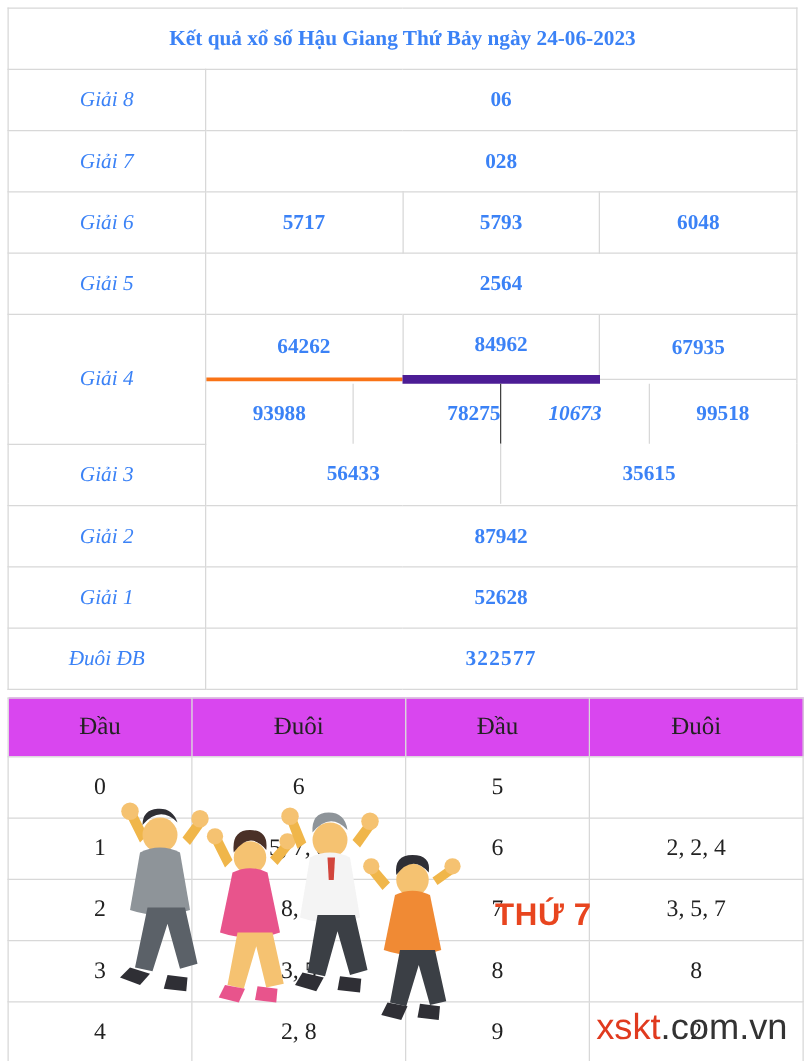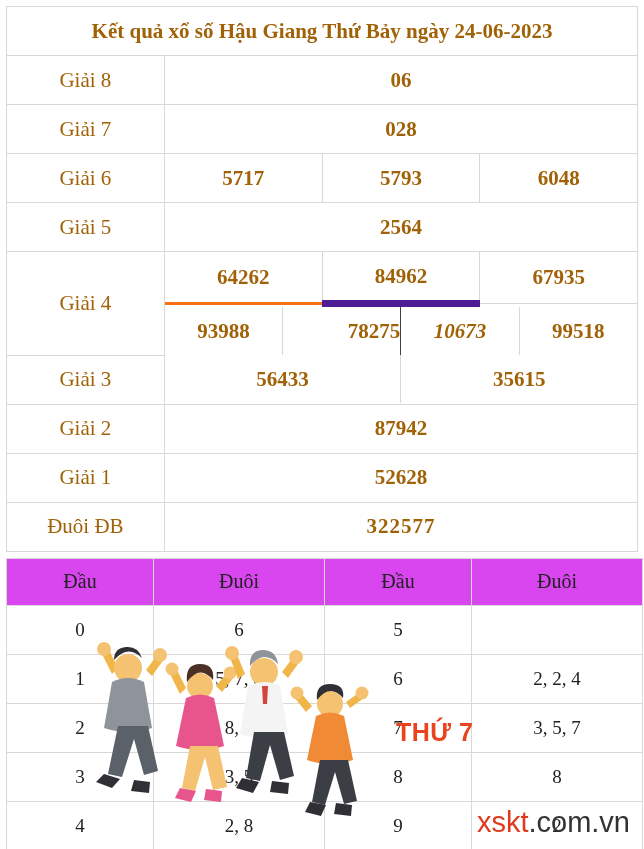--- a/index.html
+++ b/index.html
@@ -26,38 +26,39 @@
   table.result {
     width: 632px;
     border-collapse: collapse;
     table-layout: fixed;
     border: 1px solid #d8d8d8;
   }
   table.result td {
     border: 1px solid #d8d8d8;
     text-align: center;
     vertical-align: middle;
-    font-size: 21px;
+    font-size: 17px;
     font-family: "Liberation Serif", serif;
-    color: #a16207;
+    color: #3b82f6;
     height: 48px;
     padding: 0;
   }
   td.title {
     font-weight: bold;
     font-size: 20px;
     height: 42px;
     text-align: left;
     padding-left: 12px;
     color: #1a1a1a;
   }
   td.label {
     width: 156px;
     font-size: 19px;
     color: #1a1a1a;
+    font-style: italic;
   }
   td.g8 {
     color: #cc0000;
     font-weight: bold;
     font-size: 22px;
   }
   td.gdb {
     color: #cc0000;
     font-weight: bold;
     font-size: 27px;

